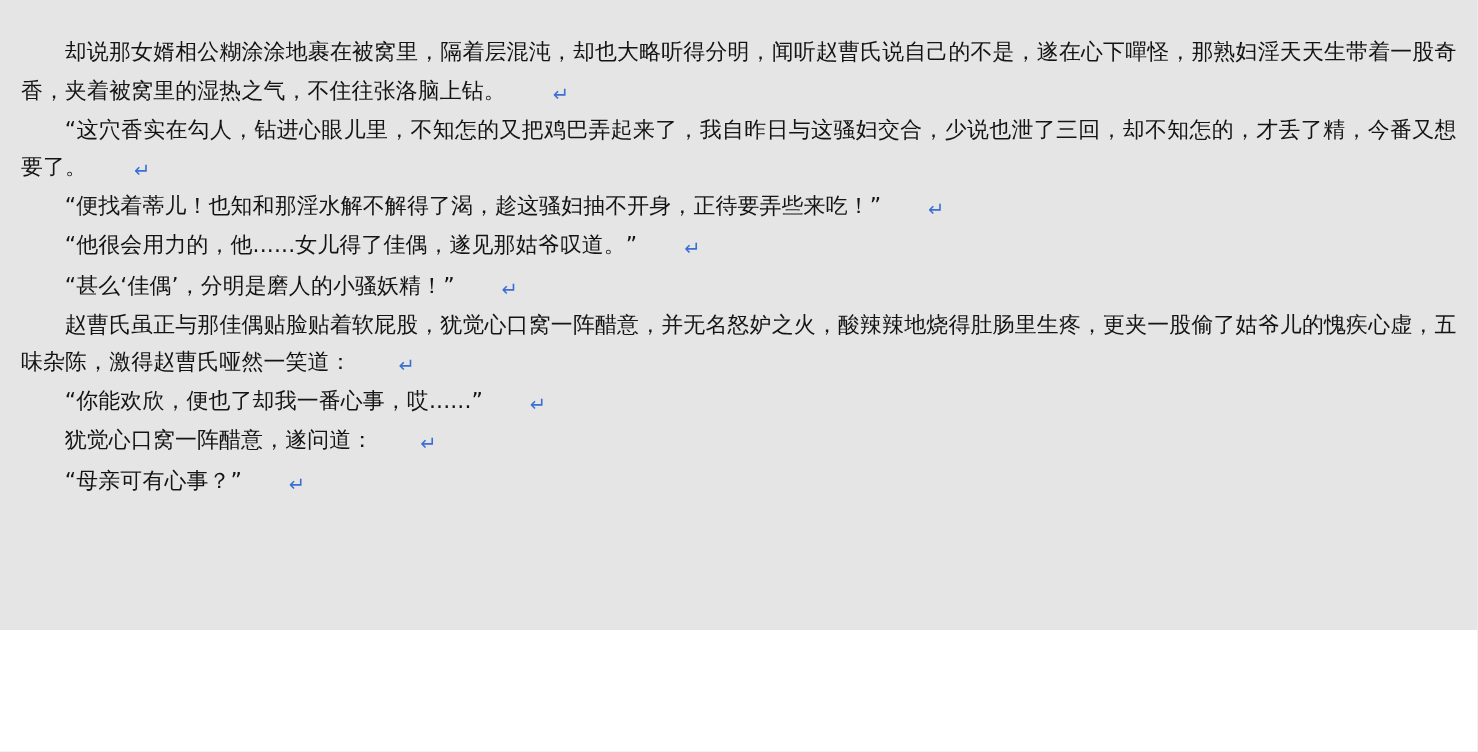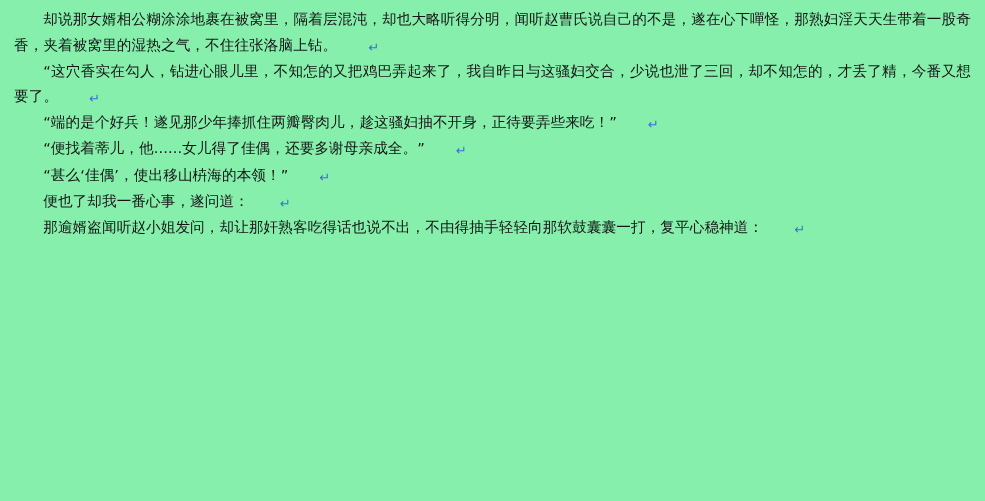--- a/index.html
+++ b/index.html
@@ -10,24 +10,24 @@
     width: 985px;
     height: 501px;
     background: #ffffff;
     font-family: "DejaVu Sans", "Liberation Sans", sans-serif;
     color: #1a1a1a;
     overflow: hidden;
   }
   #doc {
     position: relative;
     width: 985px;
-    height: 501px;
-    background: #86efac;
+    height: 420px;
+    background: #e5e5e5;
     box-sizing: border-box;
-    padding: 6px 14px 0 14px;
+    padding: 22px 14px 0 14px;
   }
   .para {
     font-size: 14.6px;
     line-height: 25.6px;
     letter-spacing: 0.1px;
     text-indent: 2em;
     margin: 0 0 0.5px 0;
     text-align: justify;
     text-justify: inter-ideograph;
     word-break: break-all;
@@ -48,20 +48,22 @@
     user-select: none;
   }
 </style>
 </head>
 <body>
 
 <div id="doc">
   <div id="paras">
       <div class="para"><span class="txt">却说那女婿相公糊涂涂地裹在被窝里，隔着层混沌，却也大略听得分明，闻听赵曹氏说自己的不是，遂在心下嘽怪，那熟妇淫天天生带着一股奇香，夹着被窝里的湿热之气，不住往张洛脑上钻。</span><span class="pmark" style="color: rgb(59, 111, 212);">↵</span></div>
       <div class="para"><span class="txt">“这穴香实在勾人，钻进心眼儿里，不知怎的又把鸡巴弄起来了，我自昨日与这骚妇交合，少说也泄了三回，却不知怎的，才丢了精，今番又想要了。</span><span class="pmark" style="color: rgb(59, 111, 212);">↵</span></div>
-      <div class="para"><span class="txt">“端的是个好兵！遂见那少年捧抓住两瓣臀肉儿，趁这骚妇抽不开身，正待要弄些来吃！”</span><span class="pmark" style="color: rgb(59, 111, 212);">↵</span></div>
-      <div class="para"><span class="txt">“便找着蒂儿，他......女儿得了佳偶，还要多谢母亲成全。”</span><span class="pmark" style="color: rgb(59, 111, 212);">↵</span></div>
-      <div class="para"><span class="txt">“甚么‘佳偶’，使出移山枿海的本领！”</span><span class="pmark" style="color: rgb(59, 111, 212);">↵</span></div>
-      <div class="para"><span class="txt">便也了却我一番心事，遂问道：</span><span class="pmark" style="color: rgb(59, 111, 212);">↵</span></div>
-      <div class="para"><span class="txt">那逾婿盗闻听赵小姐发问，却让那奸熟客吃得话也说不出，不由得抽手轻轻向那软鼓囊囊一打，复平心稳神道：</span><span class="pmark" style="color: rgb(59, 111, 212);">↵</span></div>
+      <div class="para"><span class="txt">“便找着蒂儿！也知和那淫水解不解得了渴，趁这骚妇抽不开身，正待要弄些来吃！”</span><span class="pmark" style="color: rgb(59, 111, 212);">↵</span></div>
+      <div class="para"><span class="txt">“他很会用力的，他......女儿得了佳偶，遂见那姑爷叹道。”</span><span class="pmark" style="color: rgb(59, 111, 212);">↵</span></div>
+      <div class="para"><span class="txt">“甚么‘佳偶’，分明是磨人的小骚妖精！”</span><span class="pmark" style="color: rgb(59, 111, 212);">↵</span></div>
+      <div class="para"><span class="txt">赵曹氏虽正与那佳偶贴脸贴着软屁股，犹觉心口窝一阵醋意，并无名怒妒之火，酸辣辣地烧得肚肠里生疼，更夹一股偷了姑爷儿的愧疾心虚，五味杂陈，激得赵曹氏哑然一笑道：</span><span class="pmark" style="color: rgb(59, 111, 212);">↵</span></div>
+      <div class="para"><span class="txt">“你能欢欣，便也了却我一番心事，哎......”</span><span class="pmark" style="color: rgb(59, 111, 212);">↵</span></div>
+      <div class="para"><span class="txt">犹觉心口窝一阵醋意，遂问道：</span><span class="pmark" style="color: rgb(59, 111, 212);">↵</span></div>
+      <div class="para"><span class="txt">“母亲可有心事？”</span><span class="pmark" style="color: rgb(59, 111, 212);">↵</span></div>
       <div class="para"></div>
     </div>
 </div>
 
 </body></html>

